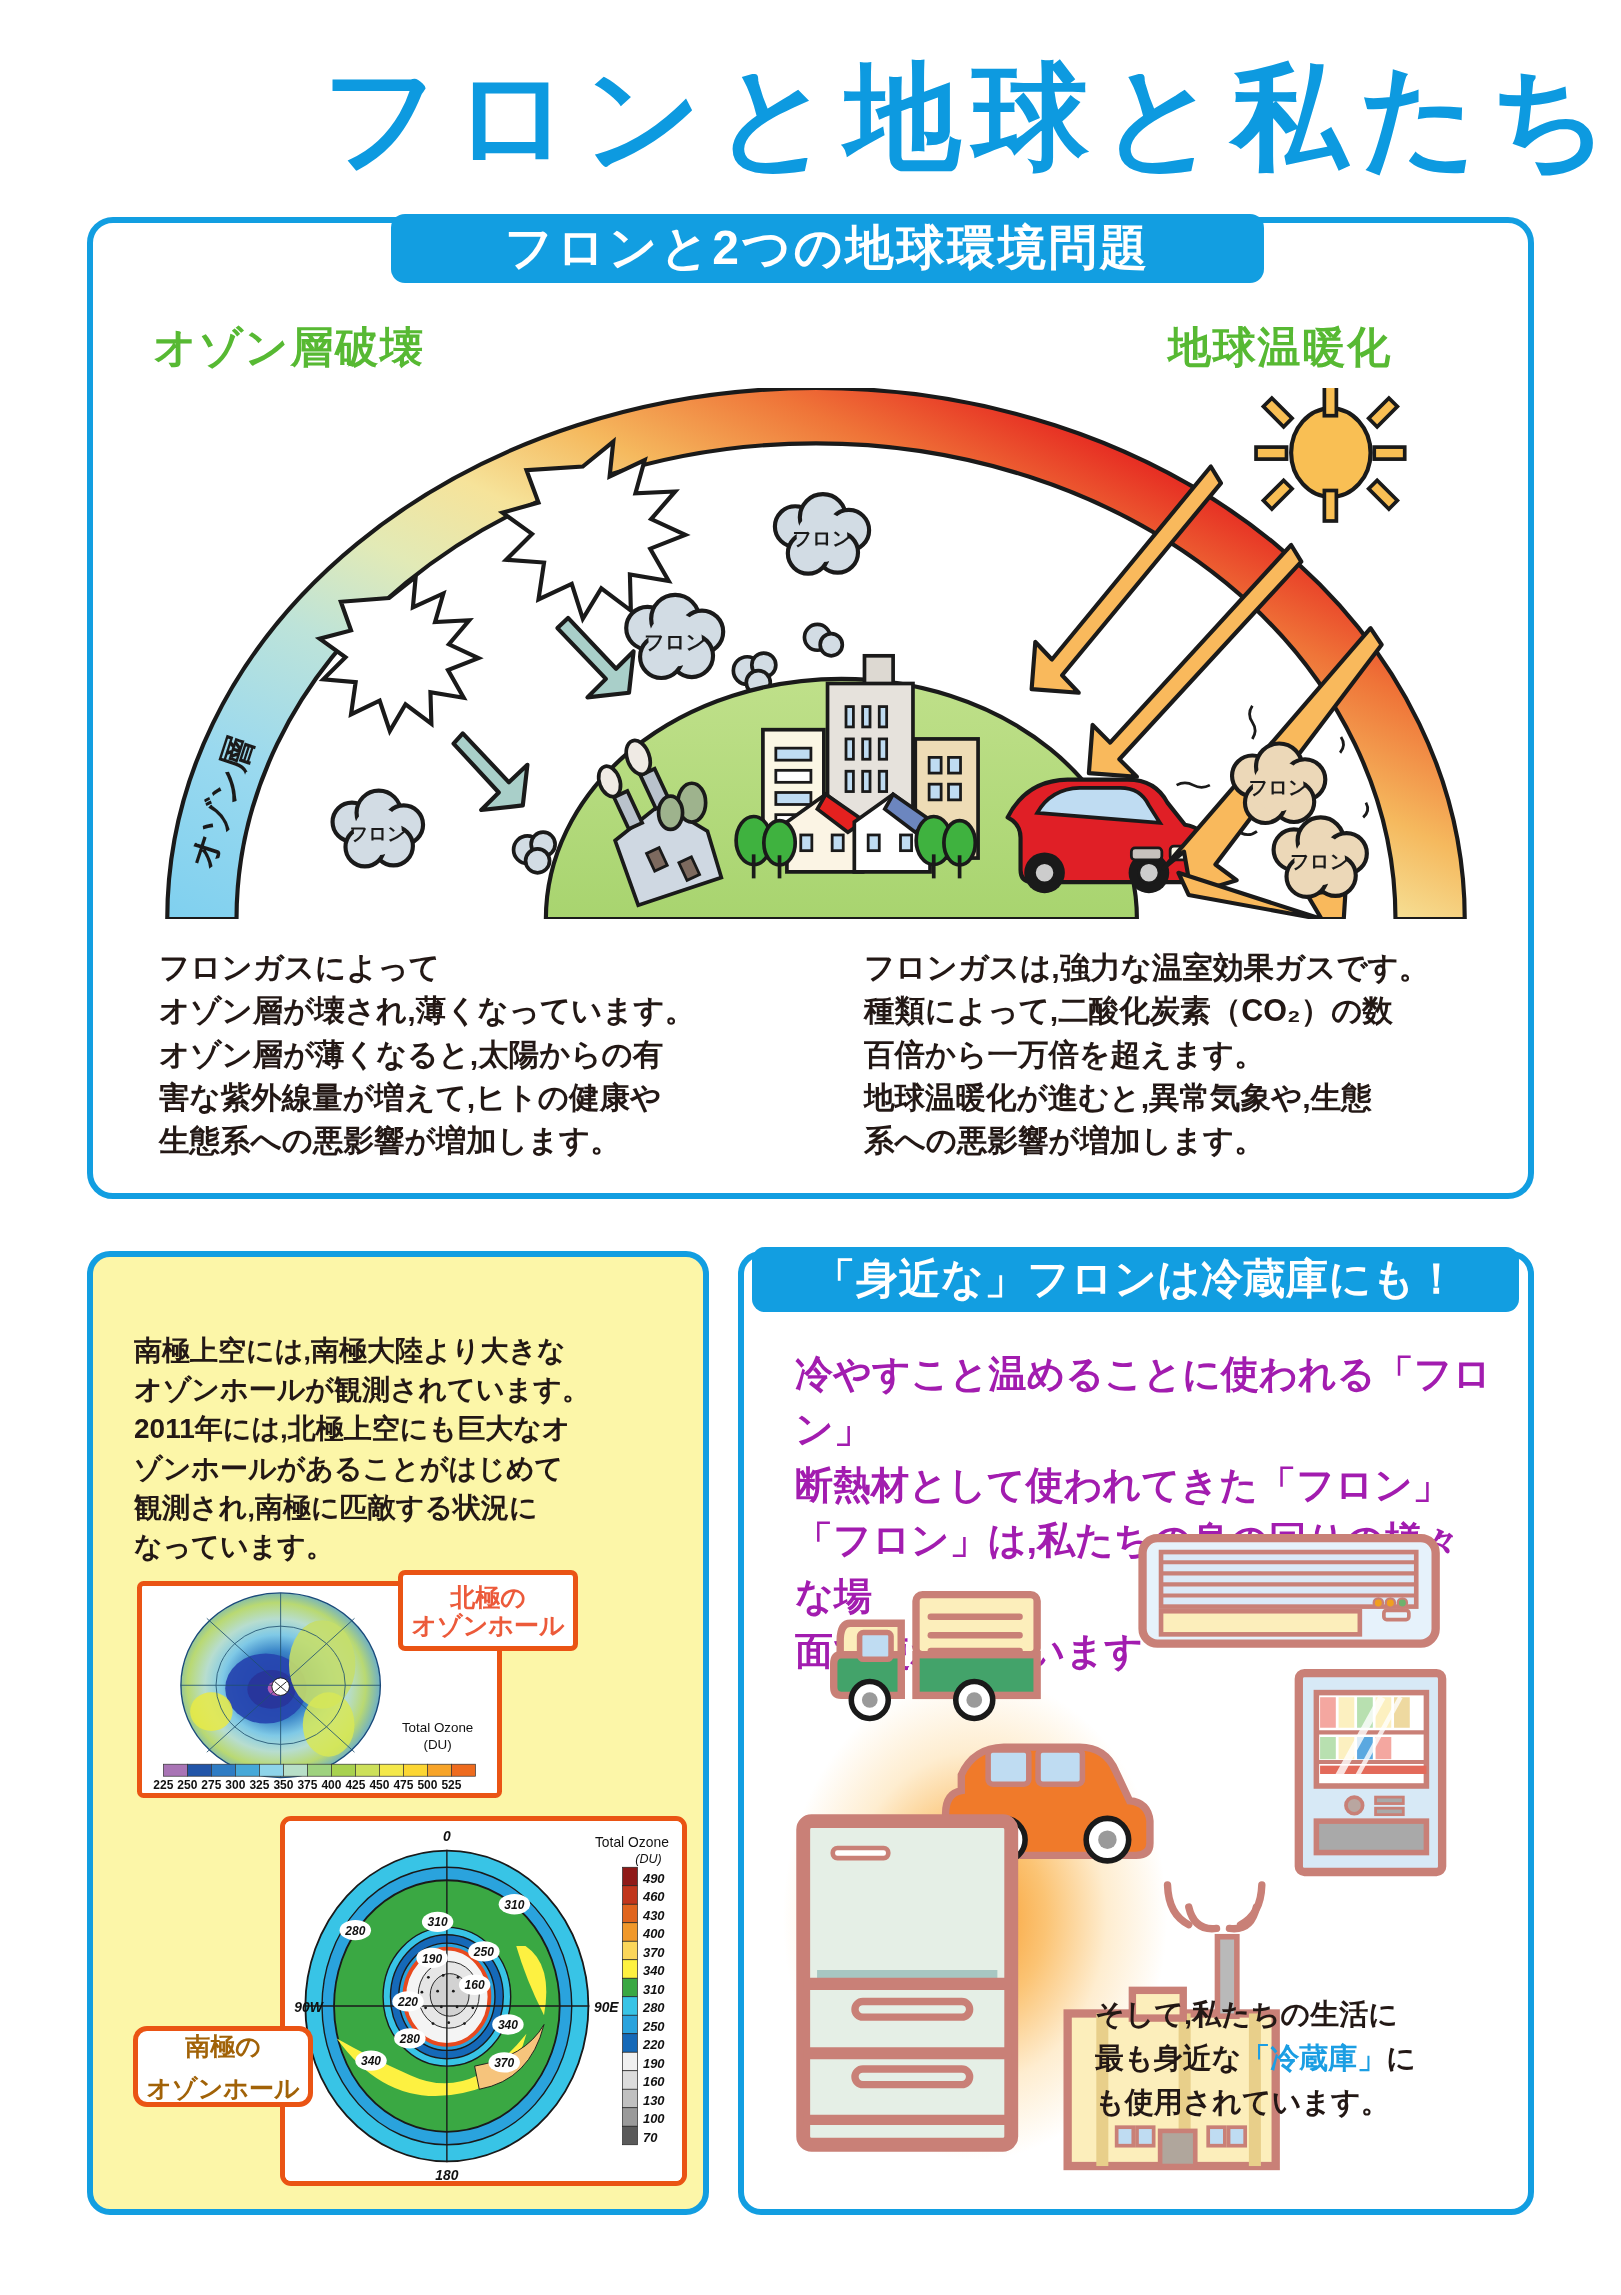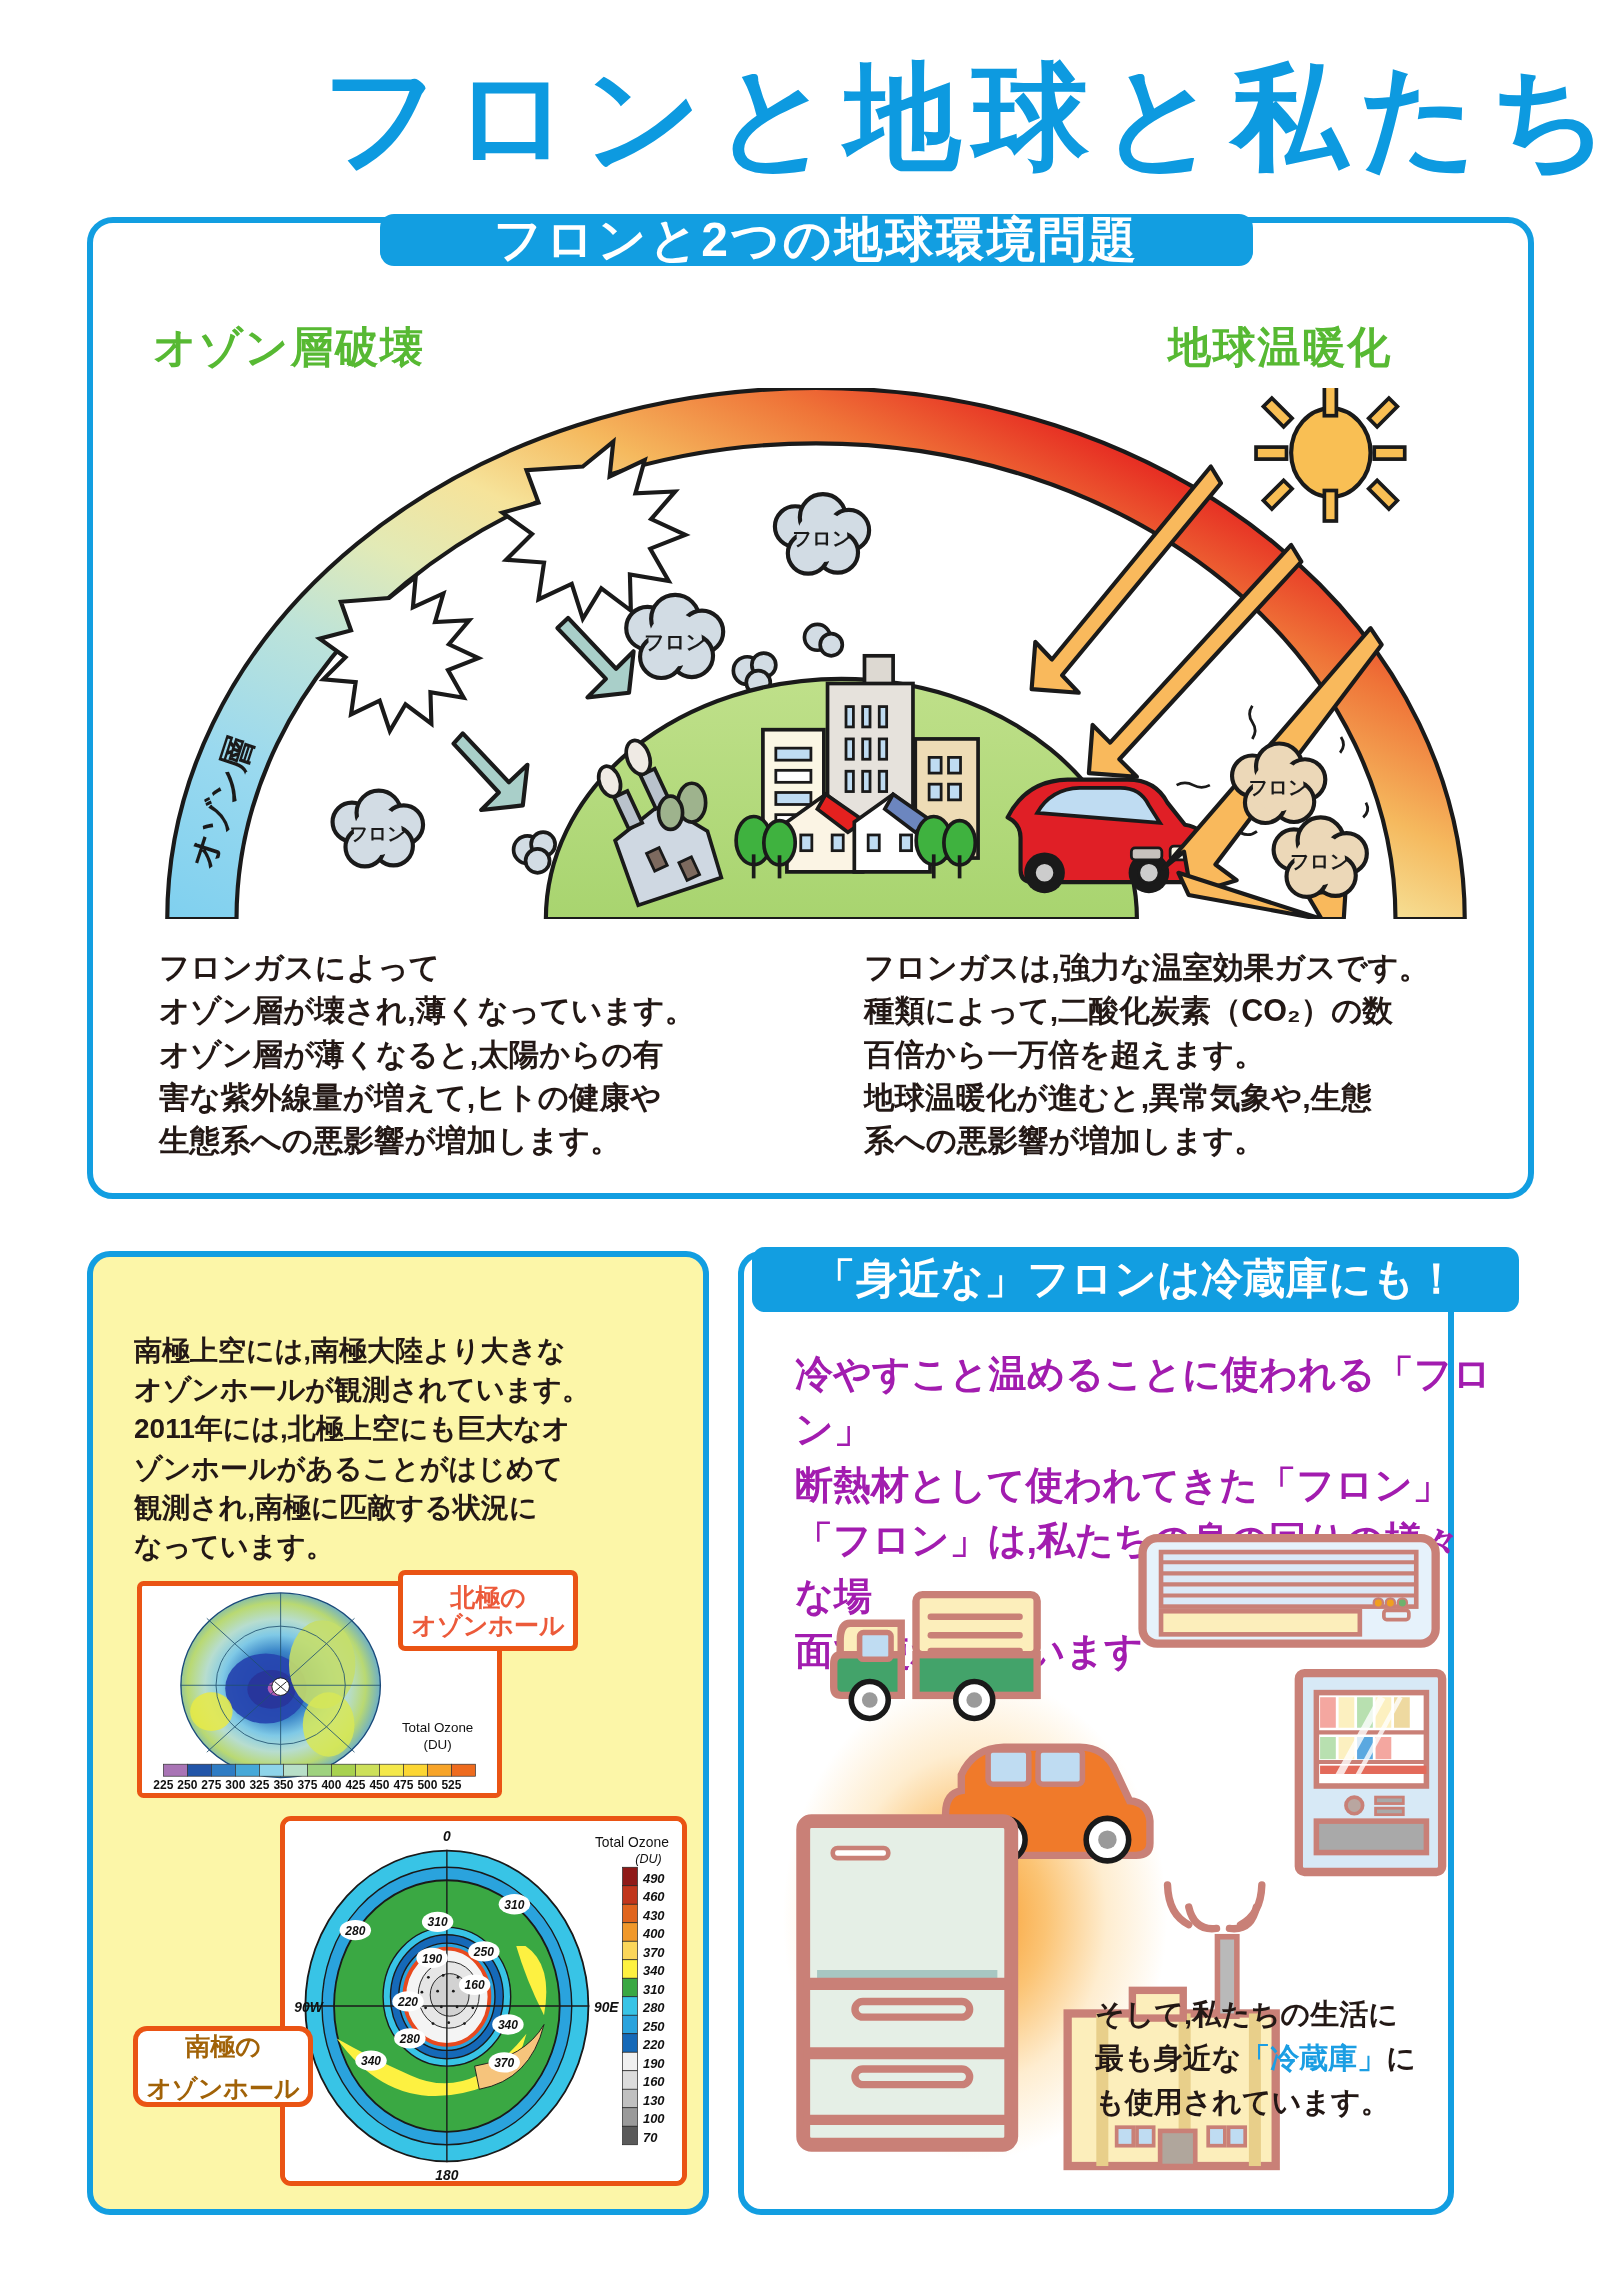--- a/index.html
+++ b/index.html
@@ -26,22 +26,22 @@
 
   
   .panel1 {
     position: absolute; left: 87px; top: 217px;
     width: 1447px; height: 982px;
     border: 6.5px solid #129ee1;
     border-radius: 26px;
     background: #ffffff;
   }
   .panel1-header {
-    position: absolute; left: 287px; top: -9.2px;
-    width: 873px; height: 52px;
+    position: absolute; left: 298px; top: -9.2px;
+    width: 873px; height: 69px;
     background: #129ee1;
     border-radius: 14px;
     display: flex; align-items: center; justify-content: center;
   }
   .panel1-header span {
     color: #fff; font-size: 48px; font-weight: 700; letter-spacing: 2.8px;
     white-space: nowrap;
   }
 
   .sub-head {
@@ -123,21 +123,21 @@
     background:#fff; border: 5.5px solid #ea5414; border-radius: 14px;
     display:flex; flex-direction:column; align-items:center; justify-content:center;
     color:#a16207; font-size: 25px; font-weight:700; line-height:1.12; z-index: 5;
     text-align:center;
     gap:14px;
   }
 
   
   .panel3 {
     position: absolute; left: 738px; top: 1251px;
-    width: 716px; height: 964px;
+    width: 796px; height: 964px;
     border: 6.5px solid #129ee1;
     border-radius: 23px;
     background: #ffffff;
   }
   .panel3-header {
     position:absolute; left: 8.3px; top: -10.2px;
     width: 767px; height: 65px;
     background: #129ee1; border-radius: 13px;
     display:flex; align-items:center; justify-content:center;
   }

